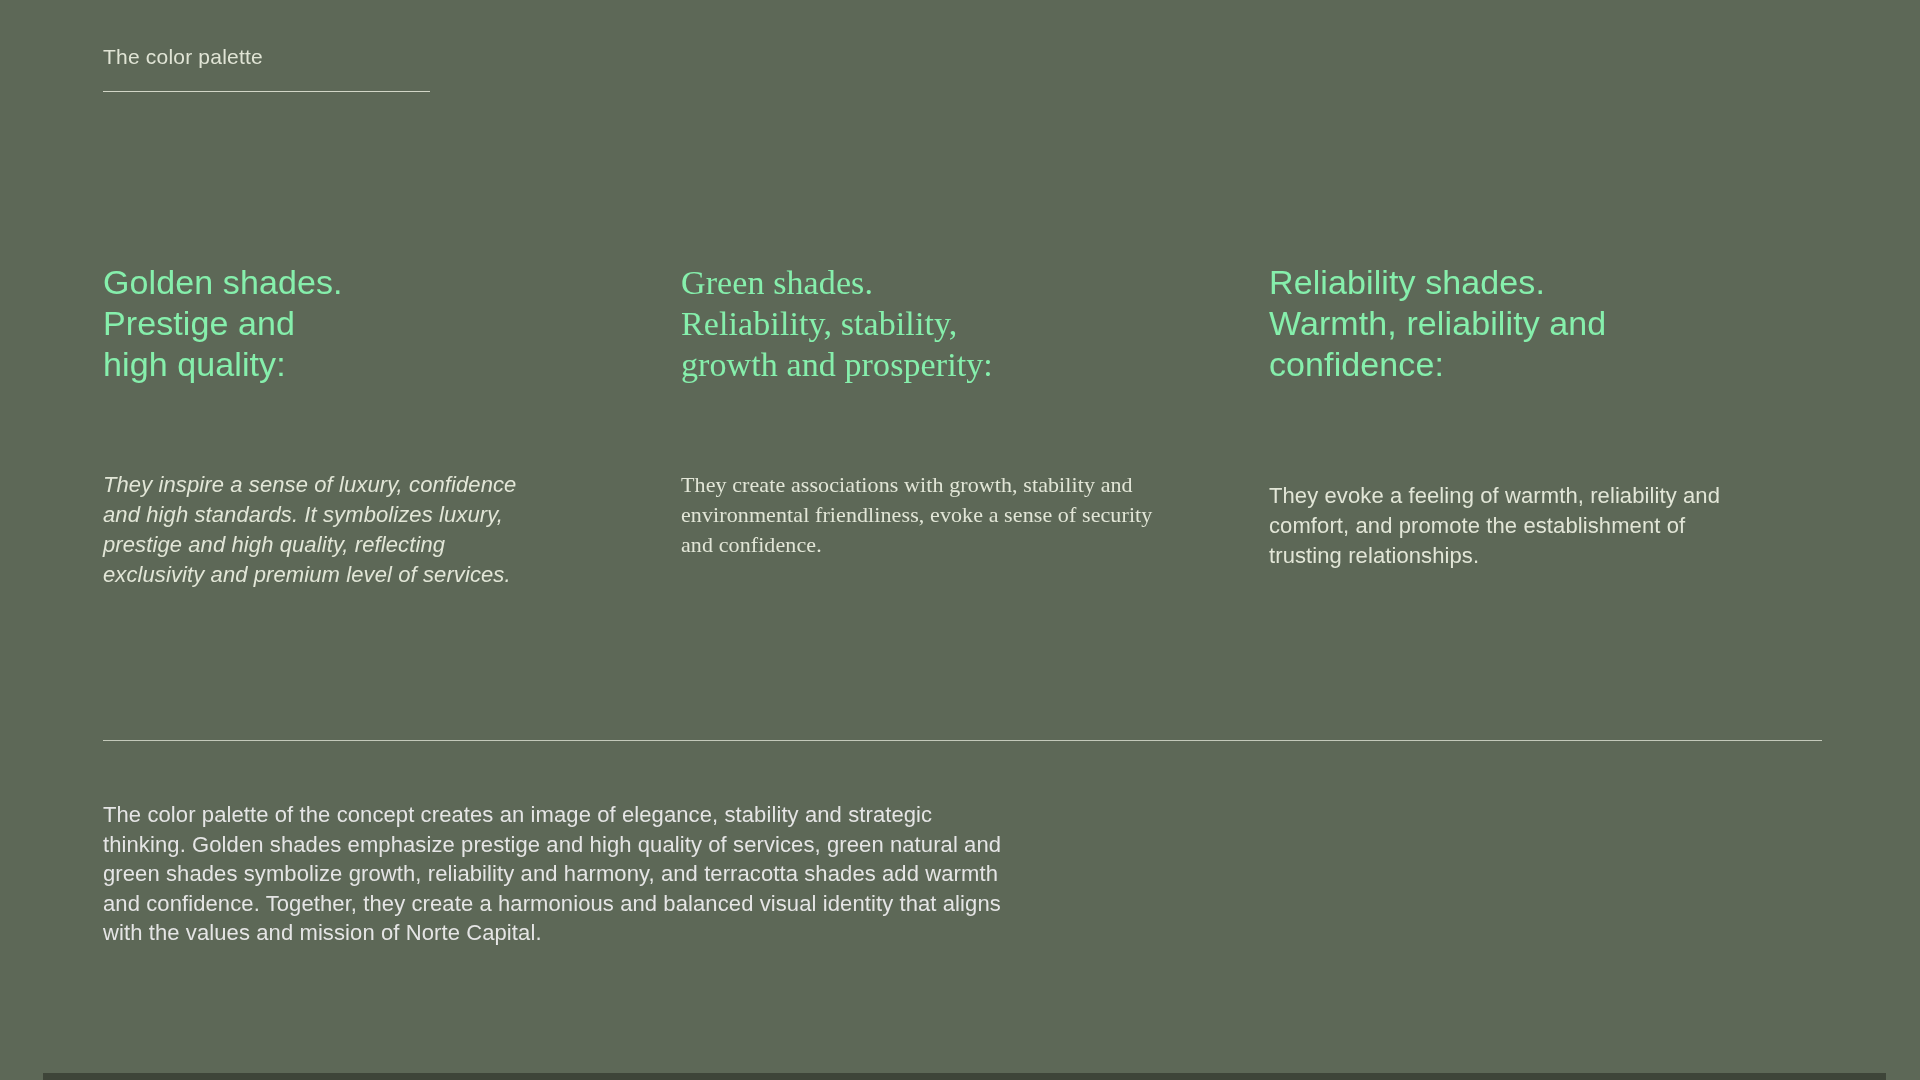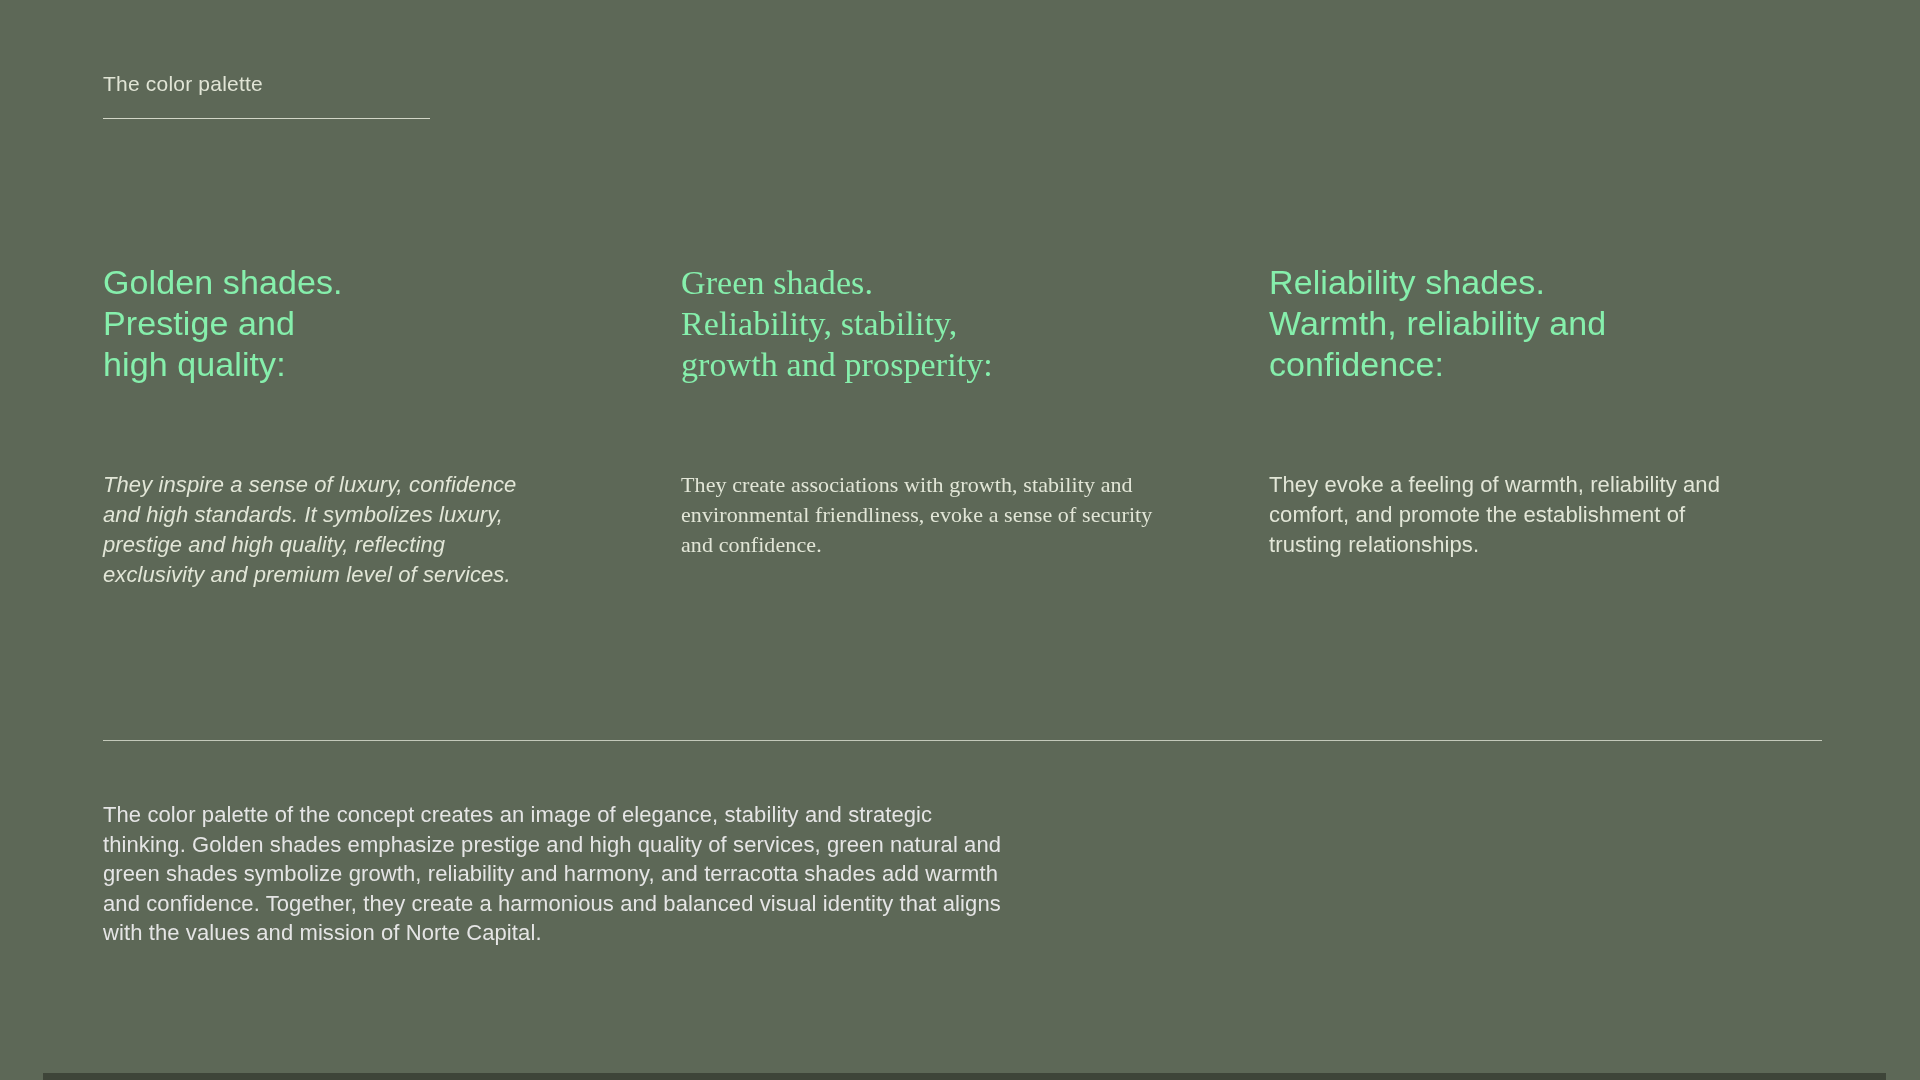--- a/index.html
+++ b/index.html
@@ -13,21 +13,21 @@
     height: 1080px;
     background: #5d6857;
     font-family: "Liberation Sans", "DejaVu Sans", sans-serif;
     overflow: hidden;
   }
 
   
   .header {
     position: absolute;
     left: 103px;
-    top: 71px;
+    top: 44px;
   }
   .page-title {
     font-size: 21px;
     line-height: 26px;
     font-weight: 400;
     color: #e0e4d5;
     letter-spacing: 0.2px;
   }
   .title-rule {
     margin-top: 21px;
@@ -58,21 +58,21 @@
     top: 208px; 
     left: 0;
     font-size: 22px;
     line-height: 30px;
     font-weight: 400;
     color: #e2e6d7;
     letter-spacing: 0.1px;
   }
   .col-1 .col-body { width: 425px; font-style: italic; }
   .col-2 .col-body { width: 492px; }
-  .col-3 .col-body { width: 482px; }
+  .col-3 .col-body { width: 482px; margin-top: 11px; }
 
   
   .main-rule {
     position: absolute;
     left: 103px;
     top: 740px;
     width: 1719px;
     height: 0;
     border-bottom: 1px solid rgba(230, 234, 219, 0.75);
   }

